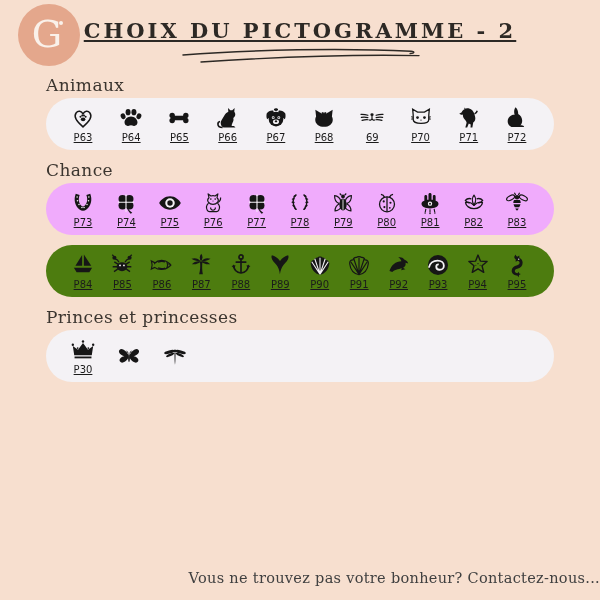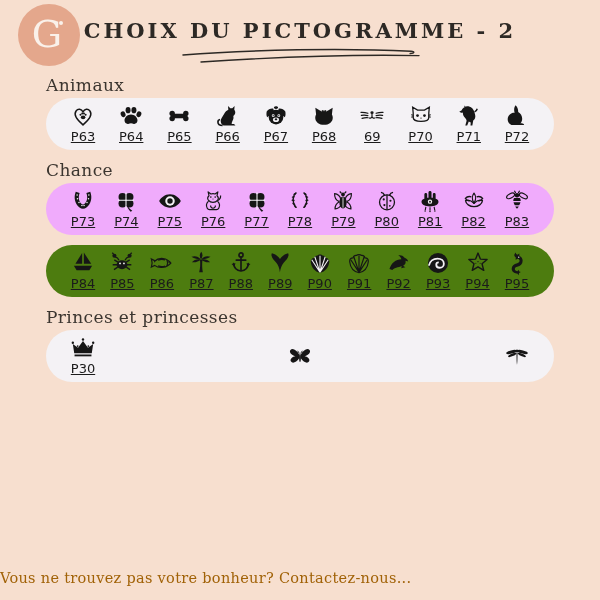--- a/index.html
+++ b/index.html
@@ -16,48 +16,48 @@
     color:#faf1ea;font-size:38px;font-family:"DejaVu Serif",serif;font-weight:400;
     line-height:1;position:relative;left:-2px;top:-1px;
   }
   .logo-dot{
     position:absolute;width:4px;height:4px;border-radius:50%;background:#faf1ea;
     right:17px;top:17px;
   }
   .header-title{
     text-align:center;margin:18px 40px 0 40px;
     font-size:21px;font-weight:bold;letter-spacing:3px;color:#2d2925;
-    font-family:"DejaVu Serif",serif;white-space:nowrap;
+    font-family:"DejaVu Serif",serif;white-space:nowrap;text-decoration:underline;
   }
   .underline-doodle{display:block;margin:3px auto 0 auto;}
   .sections{margin:9px 46px 0 46px;}
   .section{margin-bottom:10px;}
   .section-title{
     text-align:left;font-size:17px;color:#3b352f;height:20px;line-height:20px;
     margin-bottom:3px;font-weight:400;letter-spacing:.4px;
   }
   .pill{
     background:#f4f2f5;border-radius:26px;height:52px;
     display:flex;align-items:center;justify-content:space-between;
     padding:0 22px;
   }
-  .pill.row-start{justify-content:space-between;gap:16px;}
+  .pill.row-start{justify-content:flex-start;gap:16px;}
   .picto-item{
     display:flex;flex-direction:column;align-items:center;justify-content:center;
     min-width:30px;
   }
   .picto-icon{width:26px;height:26px;display:block;}
   .picto-icon svg{width:26px;height:26px;display:block;}
   .picto-label{
-    font-family:"DejaVu Sans",sans-serif;font-size:13px;color:#1b1b1b;
+    font-family:"DejaVu Sans",sans-serif;font-size:10px;color:#1b1b1b;
     text-decoration:underline;line-height:1.1;margin-top:1px;cursor:pointer;
   }
   .footer-note{
-    position:absolute;bottom:14px;left:0;width:100%;text-align:left;
-    font-size:14.5px;color:#a16207;letter-spacing:.3px;
+    position:absolute;bottom:14px;left:0;width:100%;text-align:right;
+    font-size:14.5px;color:#404040;letter-spacing:.3px;
   }
 </style>
 </head>
 <body style="background: rgb(247, 223, 207);">
 
 <div class="logo" style="background: rgb(228, 167, 140);">
   <span class="logo-letter">G</span>
   <span class="logo-dot"></span>
 </div>
 

